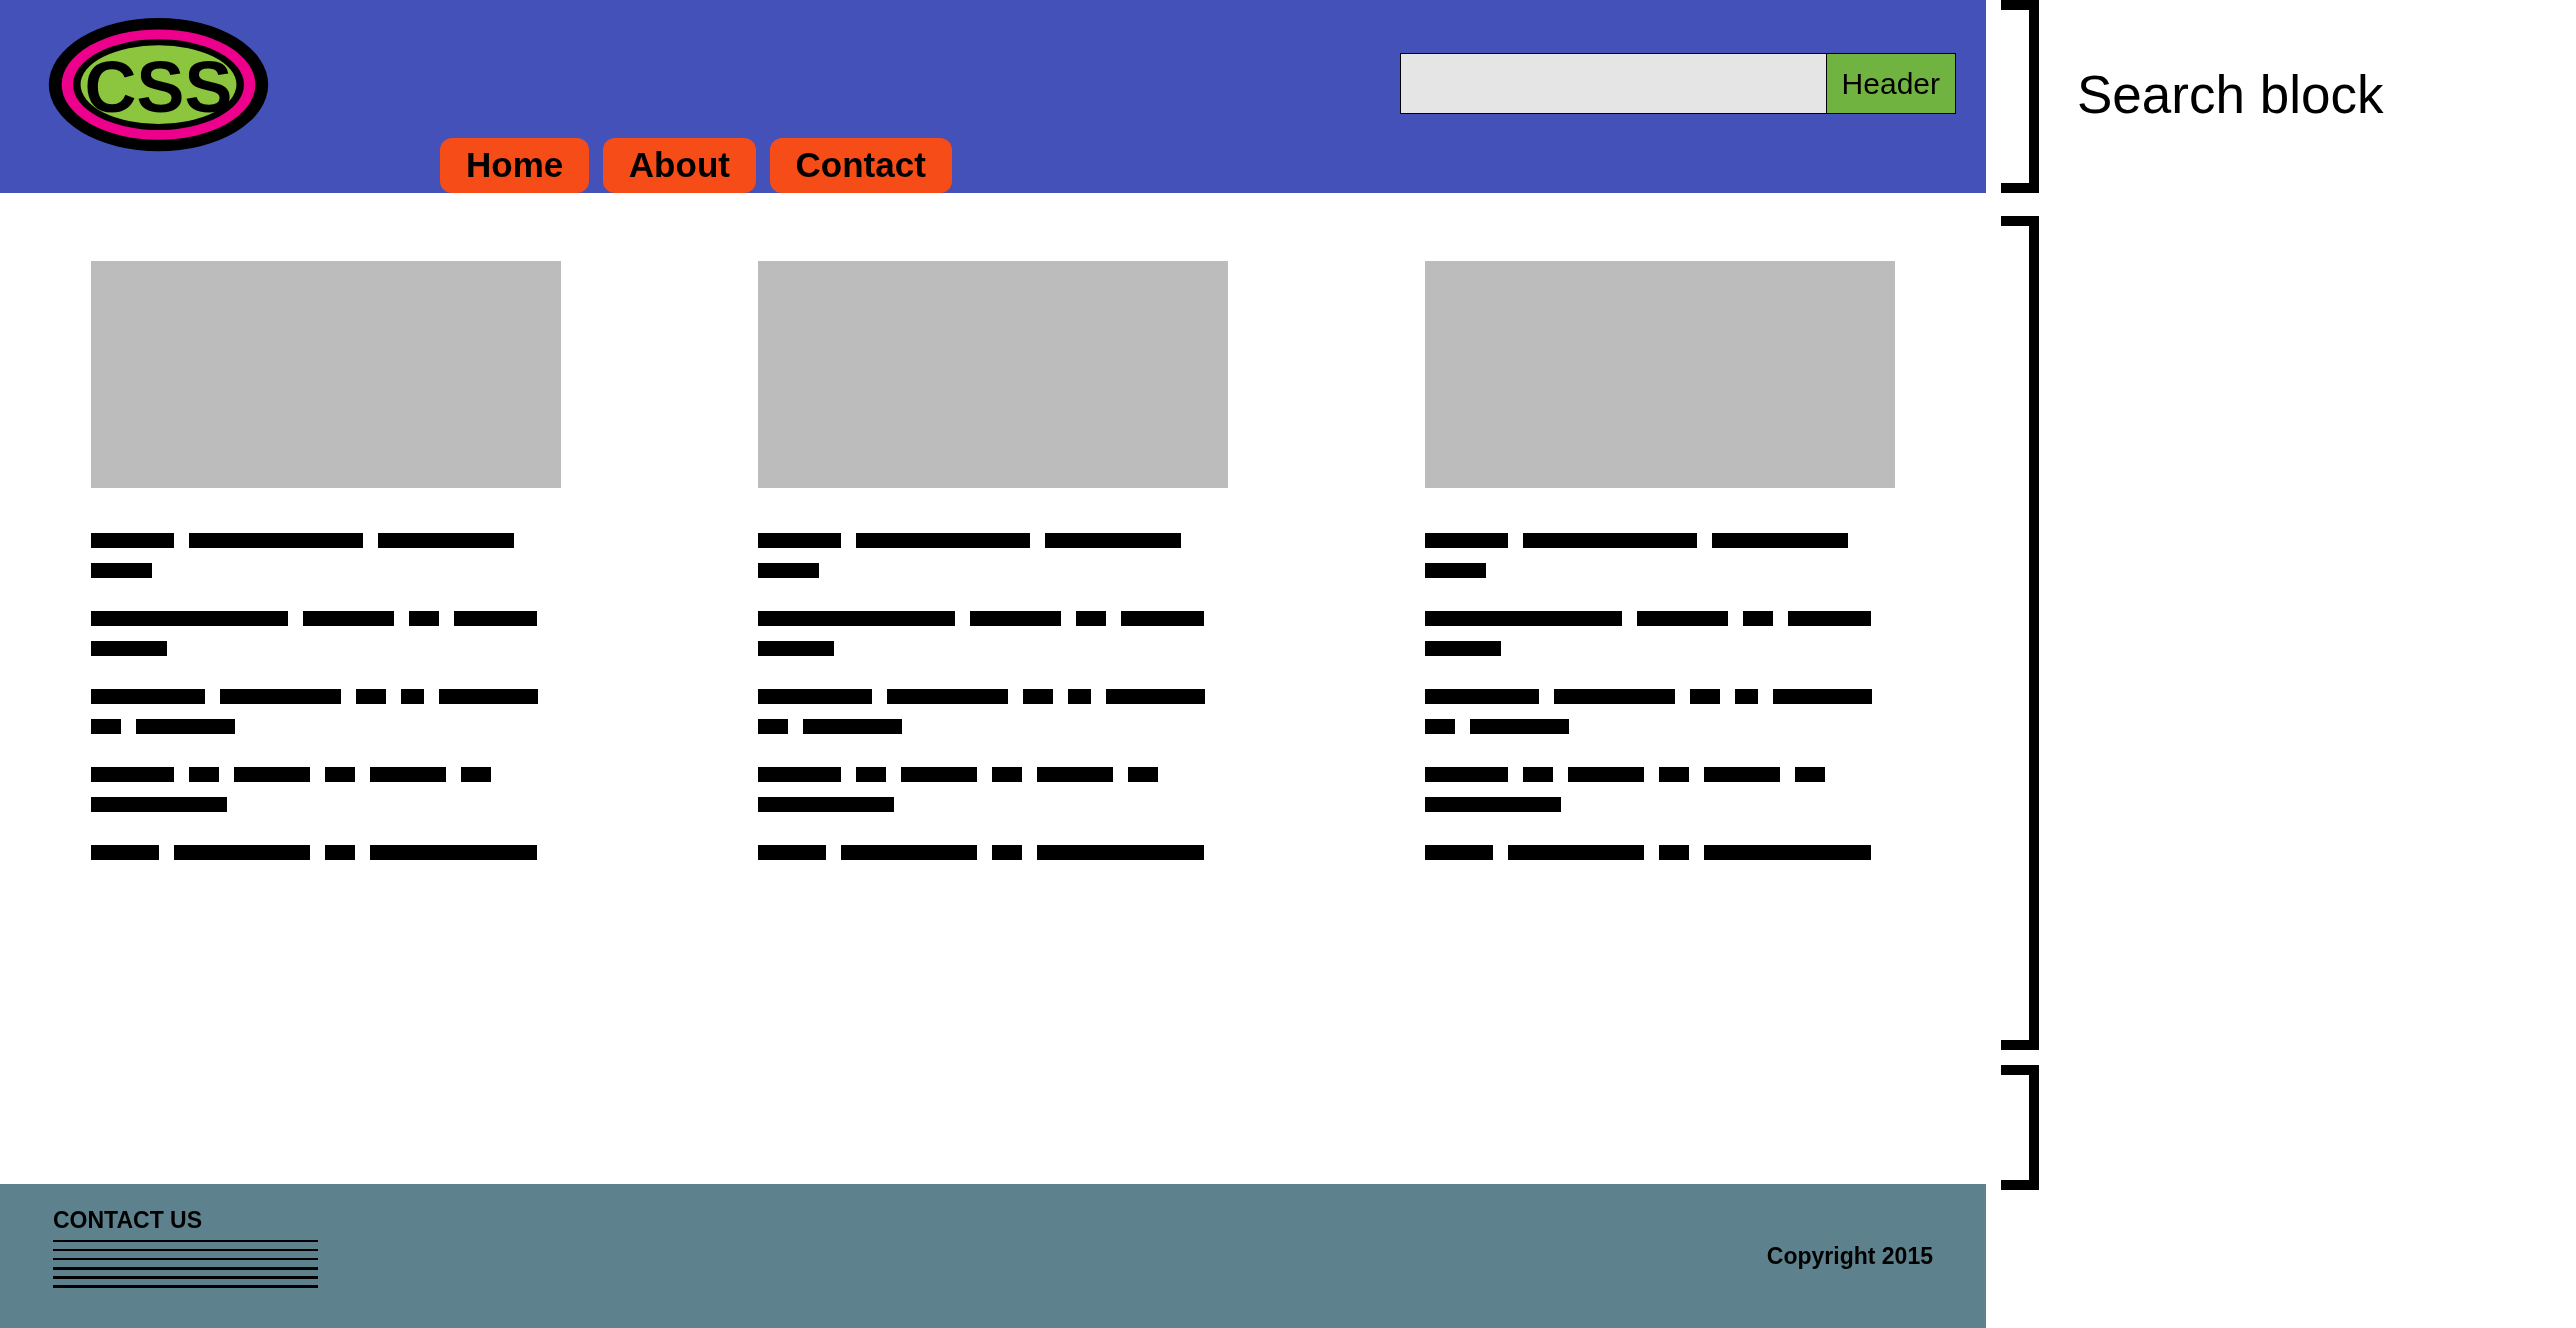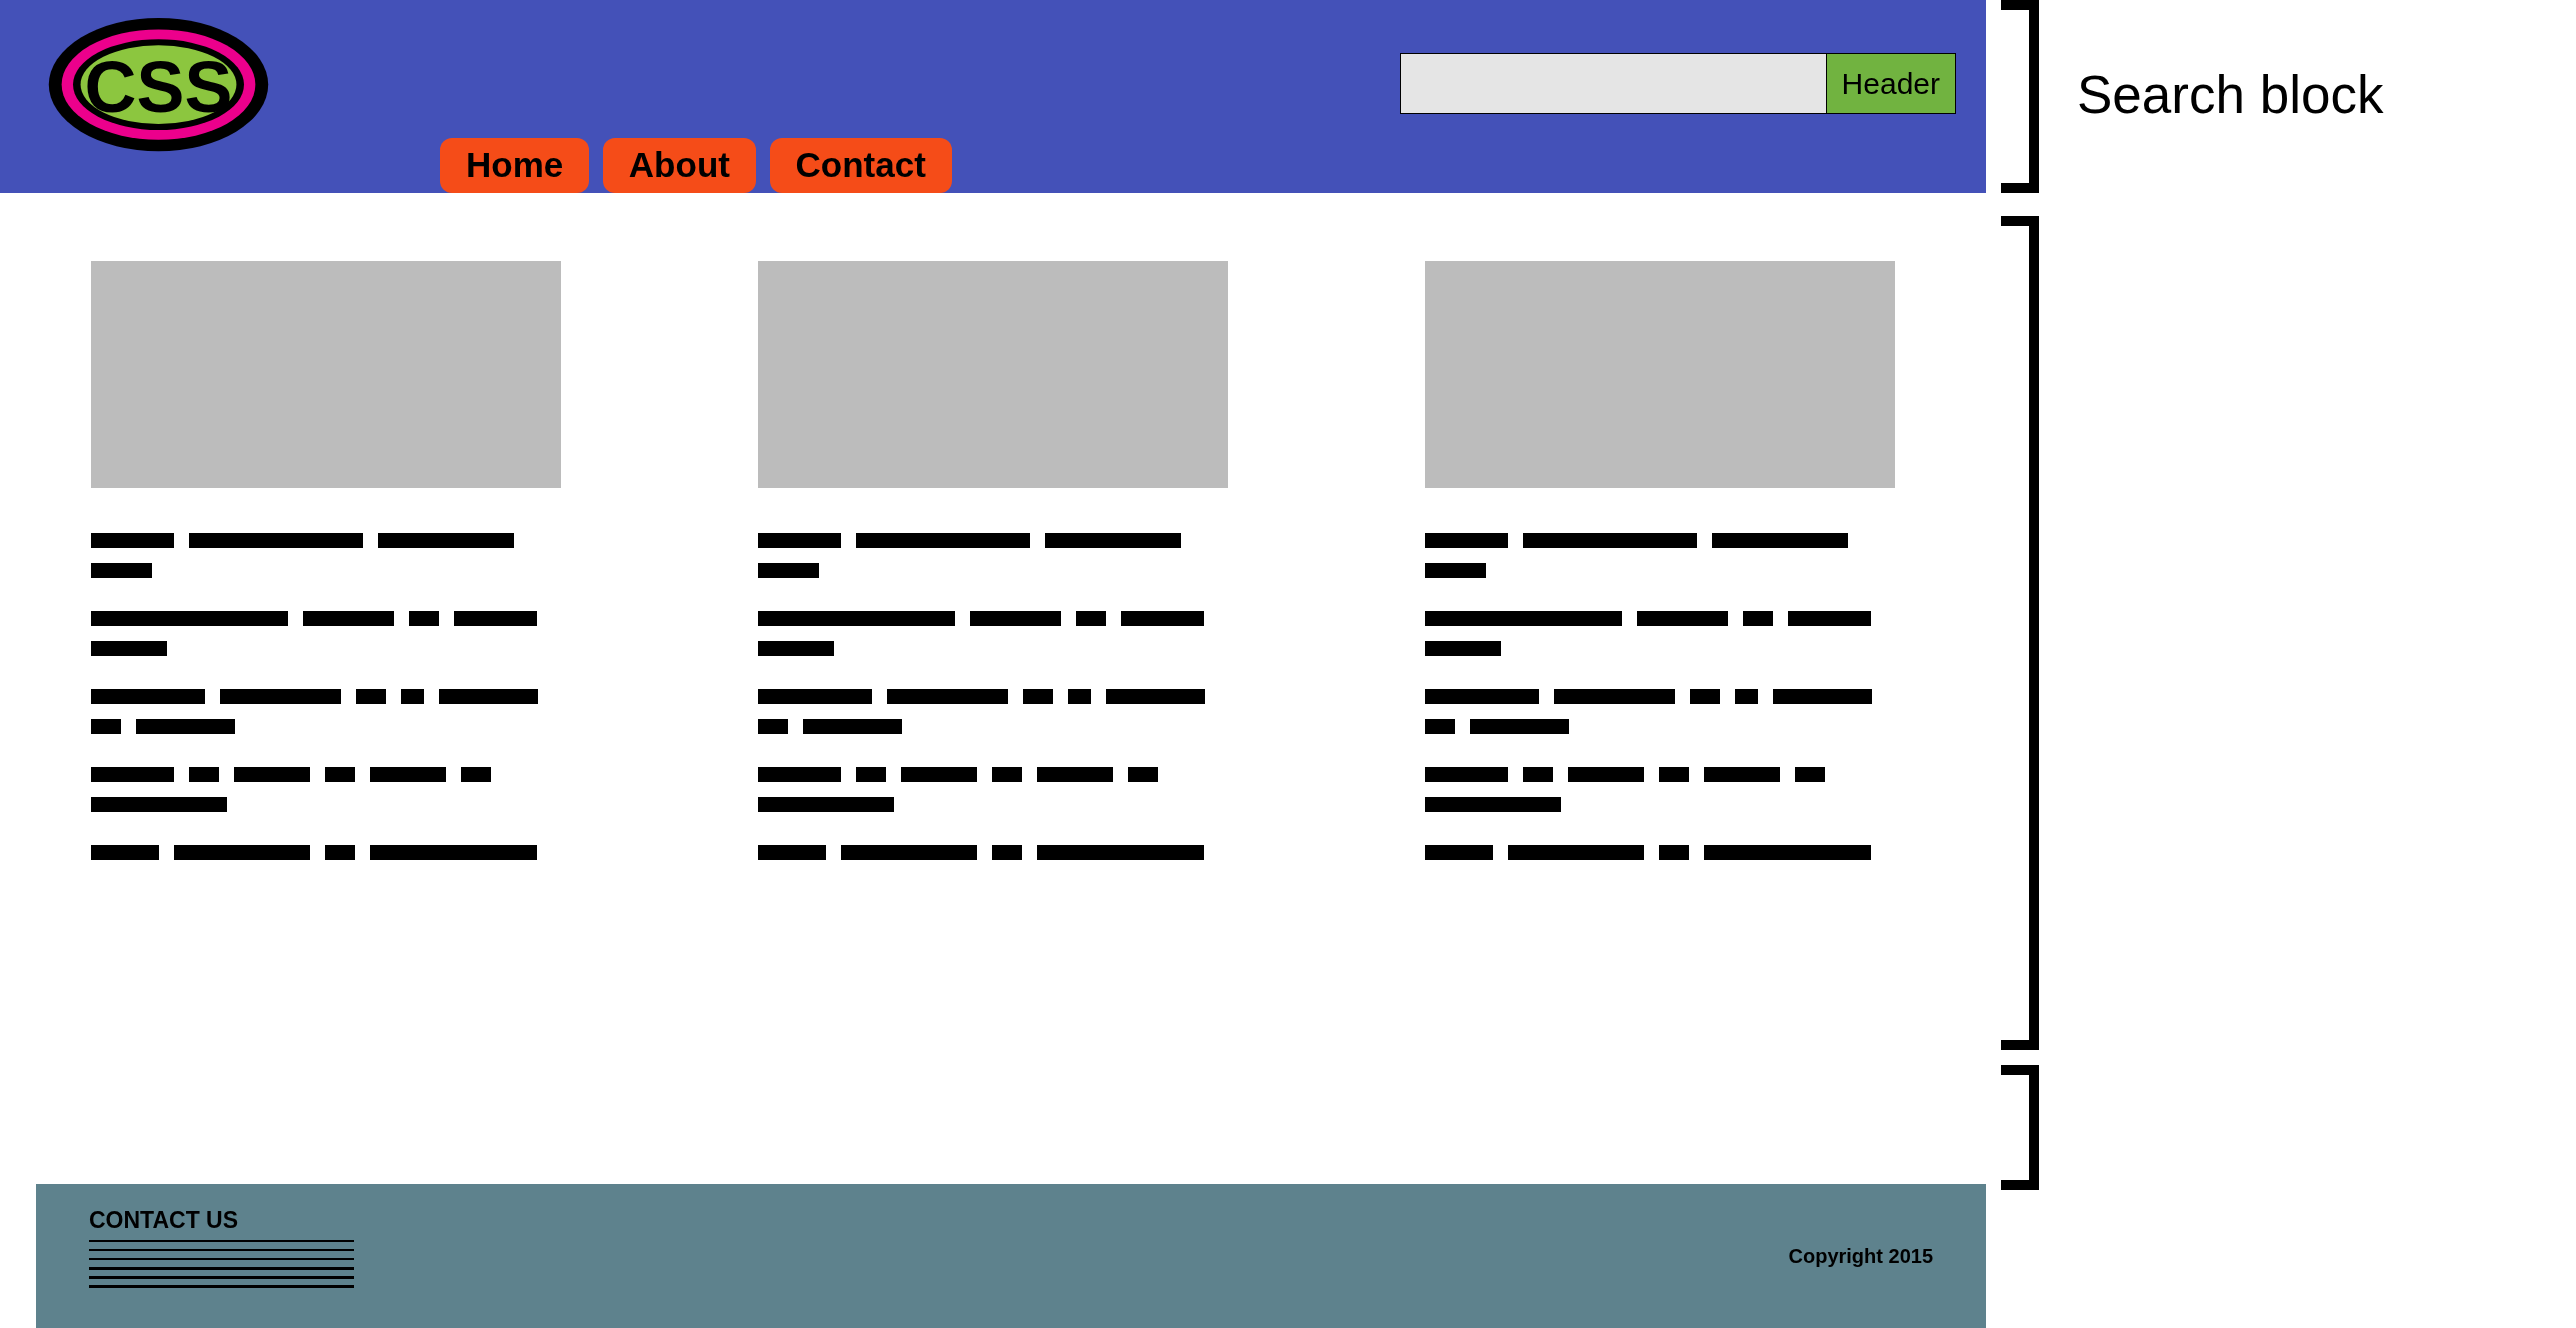--- a/index.html
+++ b/index.html
@@ -109,38 +109,37 @@
 
     
     .footer {
       background: #5e828d;
       height: 144px;
       position: relative;
       padding: 23px 53px;
       display: flex;
       justify-content: space-between;
       align-items: flex-start;
-      margin-left: 36px;
     }
     .contact {
       font-size: 23px;
       font-weight: bold;
       color: #000;
     }
     .contact-lines {
       margin-top: 6px;
     }
     .contact-lines .cl {
       width: 265px;
       height: 2.3px;
       background: #000;
       margin-bottom: 6.8px;
     }
     .copyright {
-      font-size: 20px;
+      font-size: 23px;
       font-weight: bold;
       color: #000;
       align-self: center;
     }
 
     
     .bracket {
       position: absolute;
       left: 15px;
       border-right: 10.6px solid #000;

